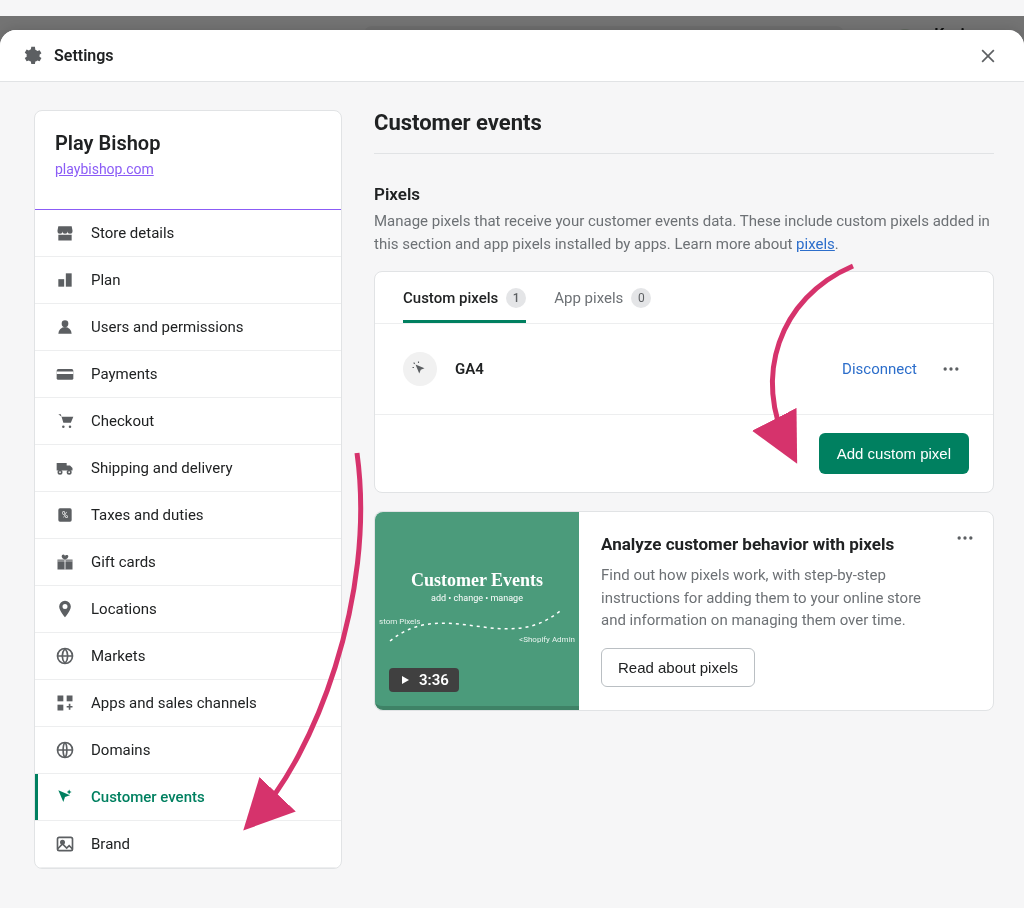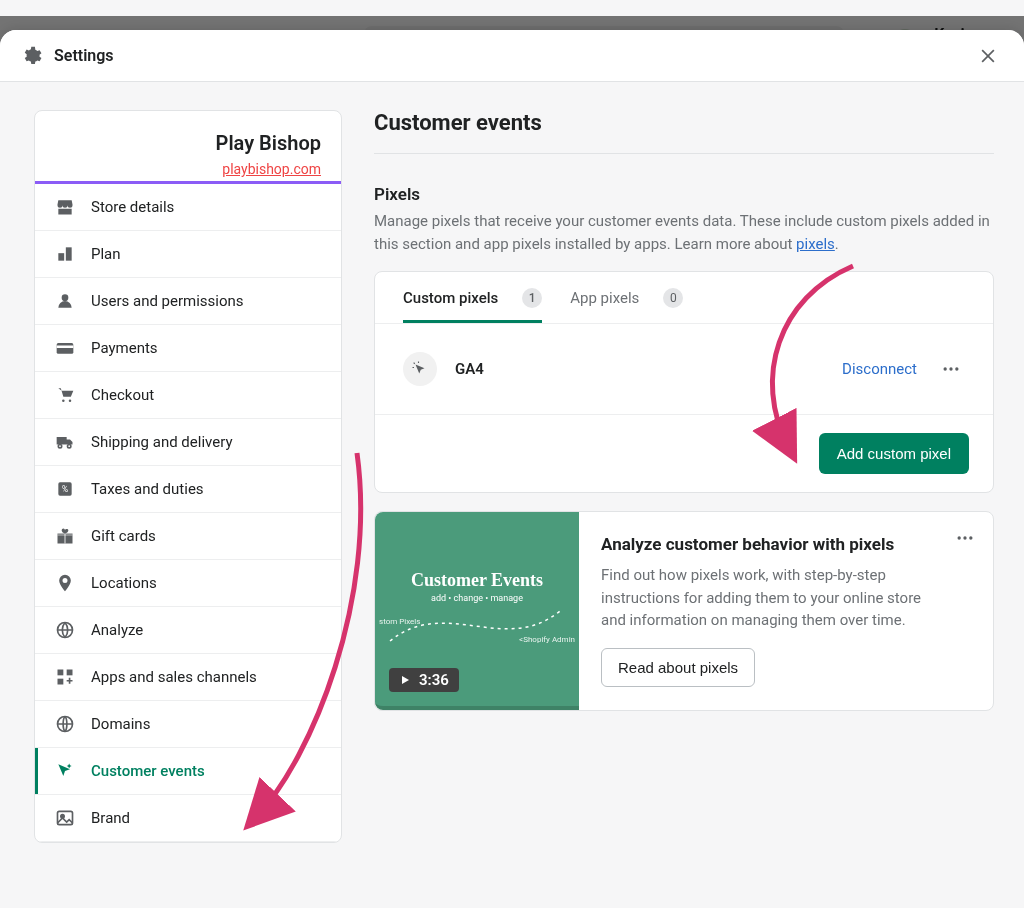--- a/index.html
+++ b/index.html
@@ -77,26 +77,25 @@
     
     .sidebar{
       width: 308px; flex:0 0 308px;
       background:#fff;
       border:1px solid #e1e3e5;
       border-radius:8px;
       overflow:hidden;
       align-self:flex-start;
     }
     .store-header{
-      padding: 20px 20px 4px 20px;
-      border-bottom:3px solid #8b5cf6;
-      text-align:right;
+      padding: 20px 20px 32px 20px;
+      border-bottom:1px solid #8b5cf6;
     }
     .store-name{ font-size:20px; font-weight:600; color:#202223; margin-bottom:6px;}
-    .store-domain{ font-size:14px; color:#ef4444; text-decoration:underline; cursor:pointer;}
+    .store-domain{ font-size:14px; color:#8b5cf6; text-decoration:underline; cursor:pointer;}
     .side-item{
       display:flex; align-items:center; gap:16px;
       padding: 13px 20px;
       border-bottom:1px solid #edeeef;
       font-size:15px; color:#202223;
       cursor:pointer; position:relative;
     }
     .side-item.active{
       color:#008060; font-weight:500;
     }
@@ -117,21 +116,21 @@
 
     .card{
       background:#fff; border:1px solid #e1e3e5; border-radius:8px;
       margin-top:16px; position:relative;
     }
 
     .tabs{
       display:flex; gap:28px; padding: 16px 28px 0 28px;
     }
     .tab{
-      display:flex; align-items:center; gap:24px;
+      display:flex; align-items:center; gap:8px;
       padding-bottom:12px;
       font-size:15px; color:#6d7175;
       cursor:pointer;
       border-bottom: 3px solid transparent;
     }
     .tab.active{
       color:#202223; font-weight:500;
       border-bottom-color:#008060;
     }
     .count-badge{
@@ -331,21 +330,21 @@
           </span>
         <span>Locations</span>
       </div>
       <div class="side-item">
         <span class="side-icon">
             <svg width="20" height="20" viewBox="0 0 24 24" fill="currentColor">
               <circle cx="12" cy="12" r="9" fill="none" stroke="currentColor" stroke-width="2"></circle>
               <path d="M3 12h18M12 3a14 14 0 010 18M12 3a14 14 0 000 18" fill="none" stroke="currentColor" stroke-width="2"></path>
             </svg>
           </span>
-        <span>Analyze</span>
+        <span>Markets</span>
       </div>
       <div class="side-item">
         <span class="side-icon">
             <svg width="20" height="20" viewBox="0 0 24 24" fill="currentColor">
               <rect x="3" y="3" width="7" height="7"></rect>
               <rect x="14" y="3" width="7" height="7"></rect>
               <rect x="3" y="14" width="7" height="7"></rect>
               <path d="M17.5 13v7M14 16.5h7" stroke="currentColor" stroke-width="2"></path>
             </svg>
           </span>

